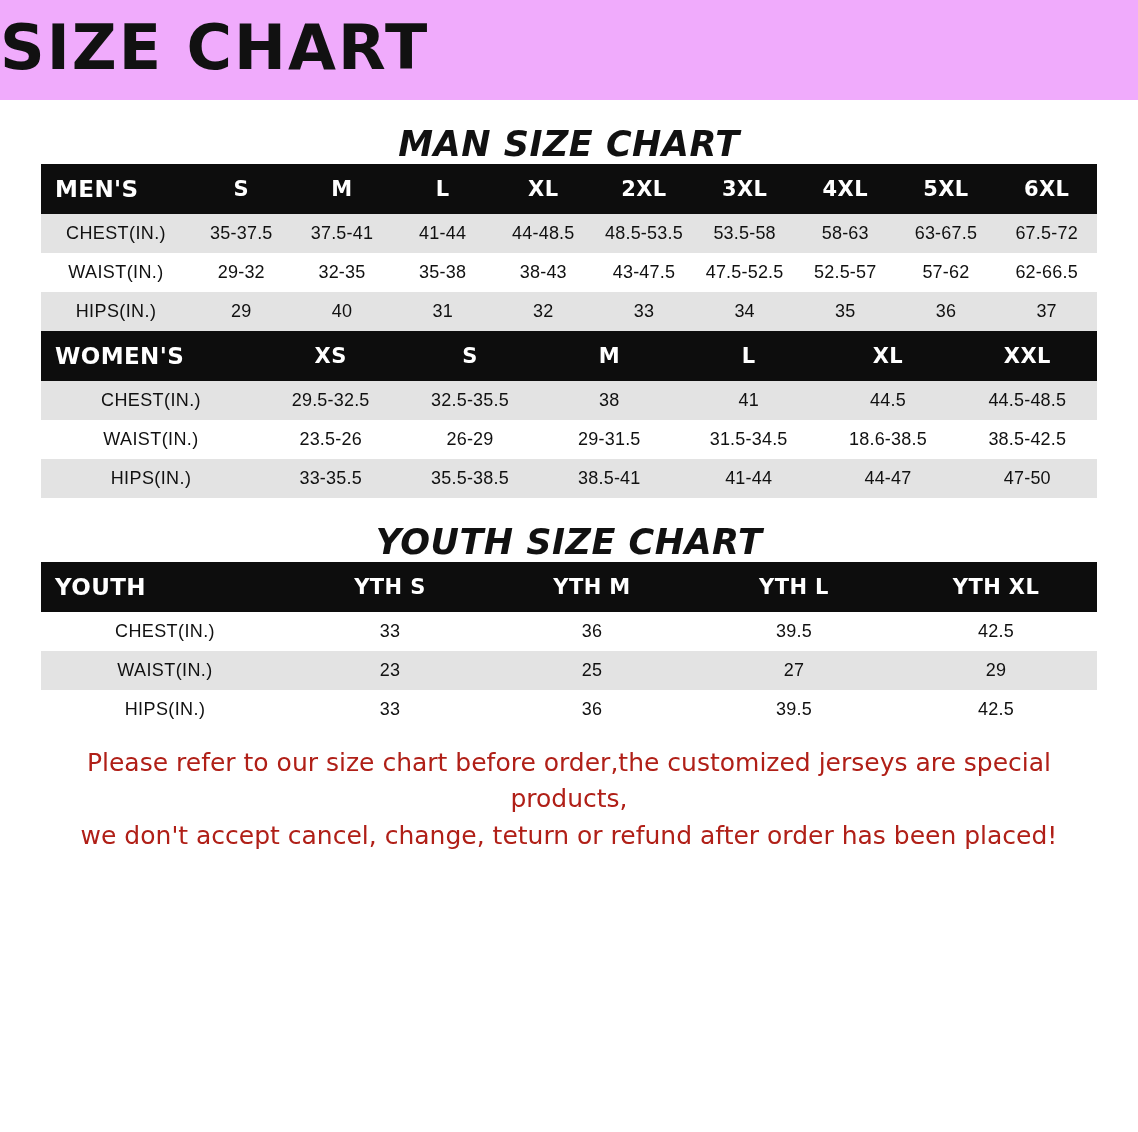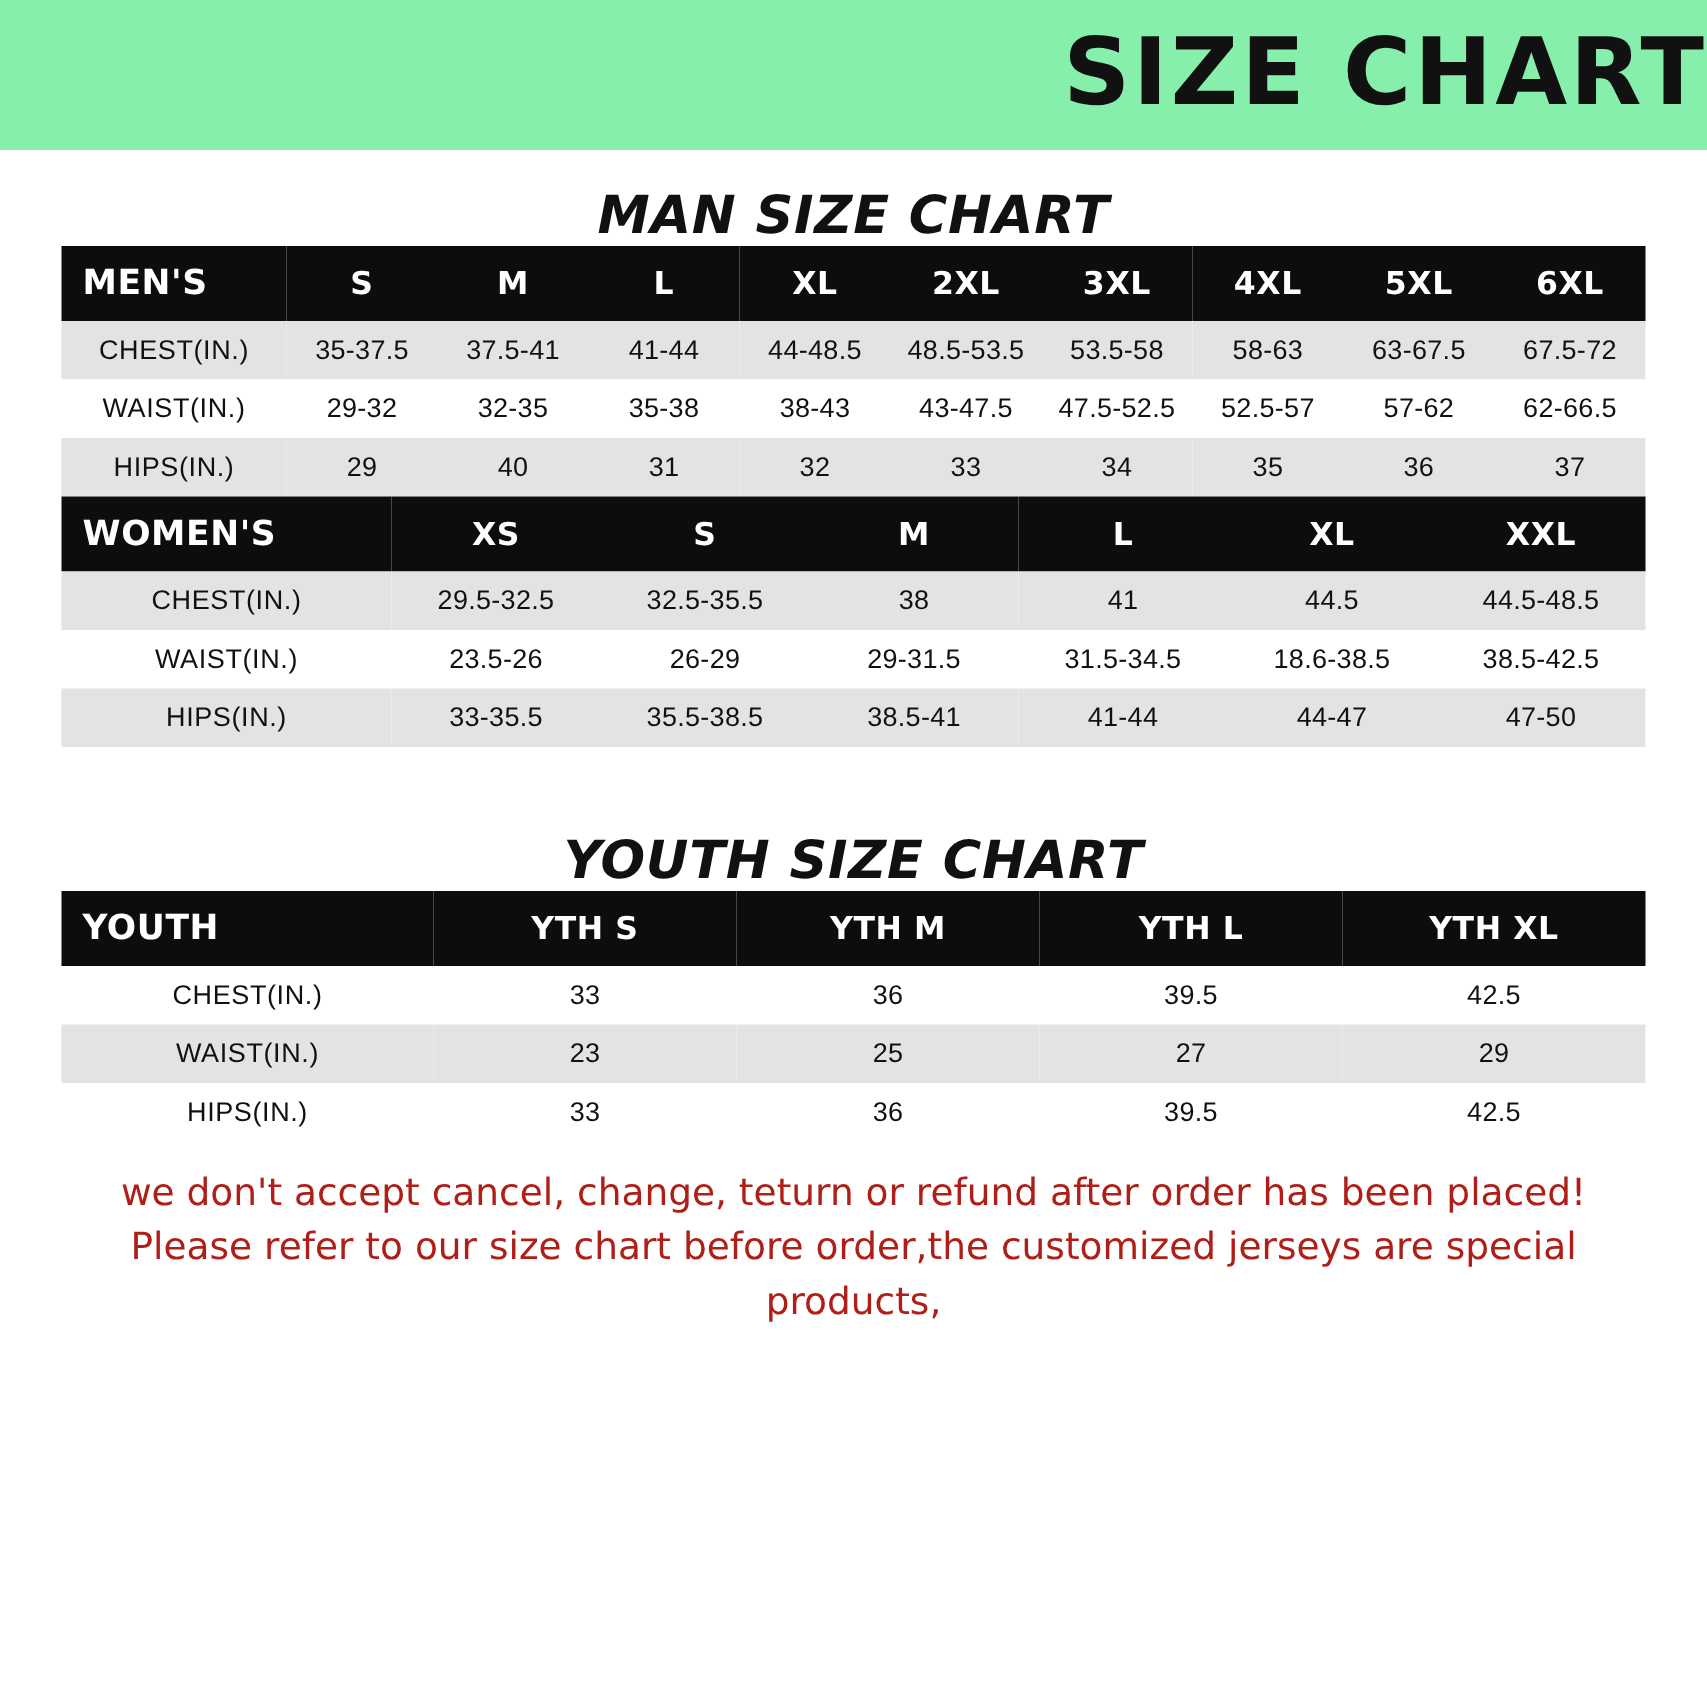--- a/index.html
+++ b/index.html
@@ -18,24 +18,24 @@
     width: 1138px;
     height: 1132px;
     position: relative;
     box-sizing: border-box;
   }
 
   
   .banner {
     width: 100%;
     height: 100px;
-    background: #86efac;
+    background: #f0abfc;
     display: flex;
     align-items: center;
-    justify-content: flex-end;
+    justify-content: flex-start;
     box-sizing: border-box;
   }
   .banner-title {
     font-family: "DejaVu Sans", sans-serif;
     font-weight: bold;
     font-size: 62px;
     letter-spacing: 2px;
     color: #111111;
     line-height: 1;
     margin-top: -4px;
@@ -46,21 +46,21 @@
     text-align: center;
     font-family: "DejaVu Sans", sans-serif;
     font-weight: bold;
     font-size: 35px;
     color: #111111;
     letter-spacing: 0.5px;
     font-style: italic;
   }
   .mst { margin-top: 24px; }
   .wst { margin-top: 38px; }
-  .yst { margin-top: 56px; }
+  .yst { margin-top: 24px; }
 
   
   .tbl-wrap {
     margin: 0 auto;
     width: 1056px;
   }
   table.chart {
     width: 100%;
     border-collapse: collapse;
     table-layout: fixed;
@@ -290,17 +290,17 @@
             <td>33</td>
             <td>36</td>
             <td>39.5</td>
             <td>42.5</td>
           </tr>
         </tbody>
     </table>
   </div>
 
   <div class="note">
+    <div>Please refer to our size chart before order,the customized jerseys are special products,</div>
     <div>we don't accept cancel, change, teturn or refund after order has been placed!</div>
-    <div>Please refer to our size chart before order,the customized jerseys are special products,</div>
   </div>
 
 </div>
 
 </body></html>

